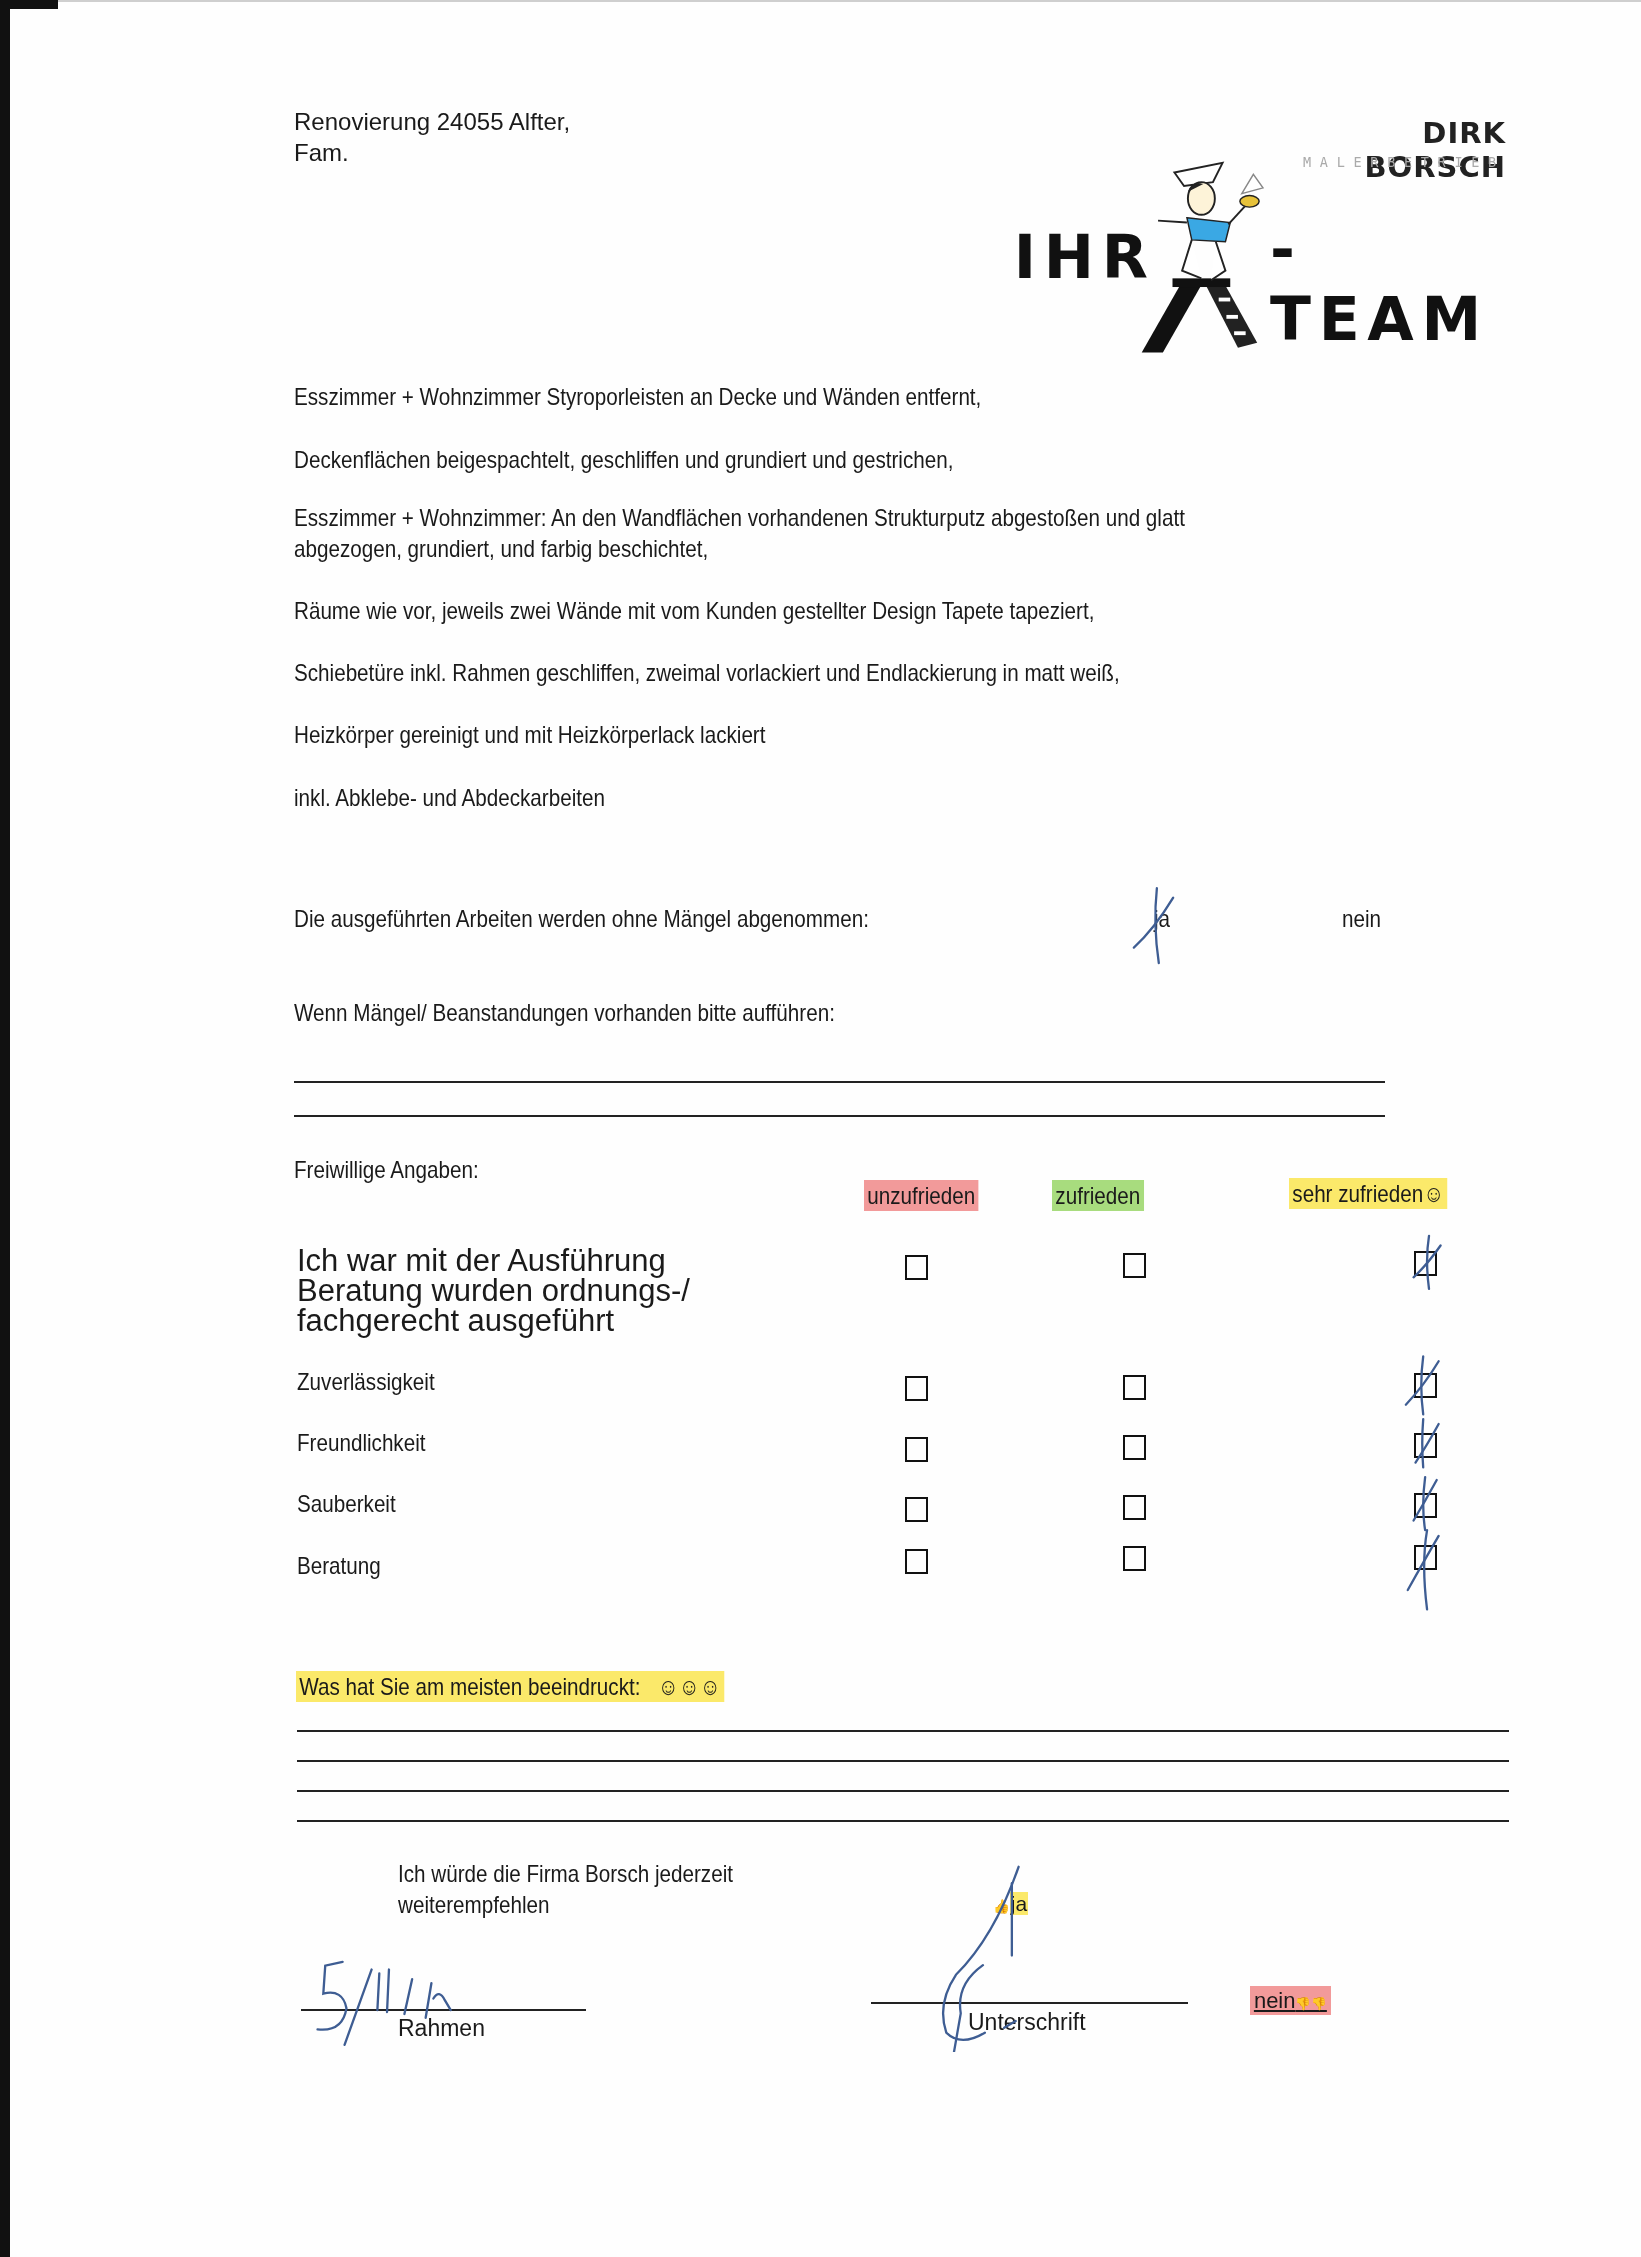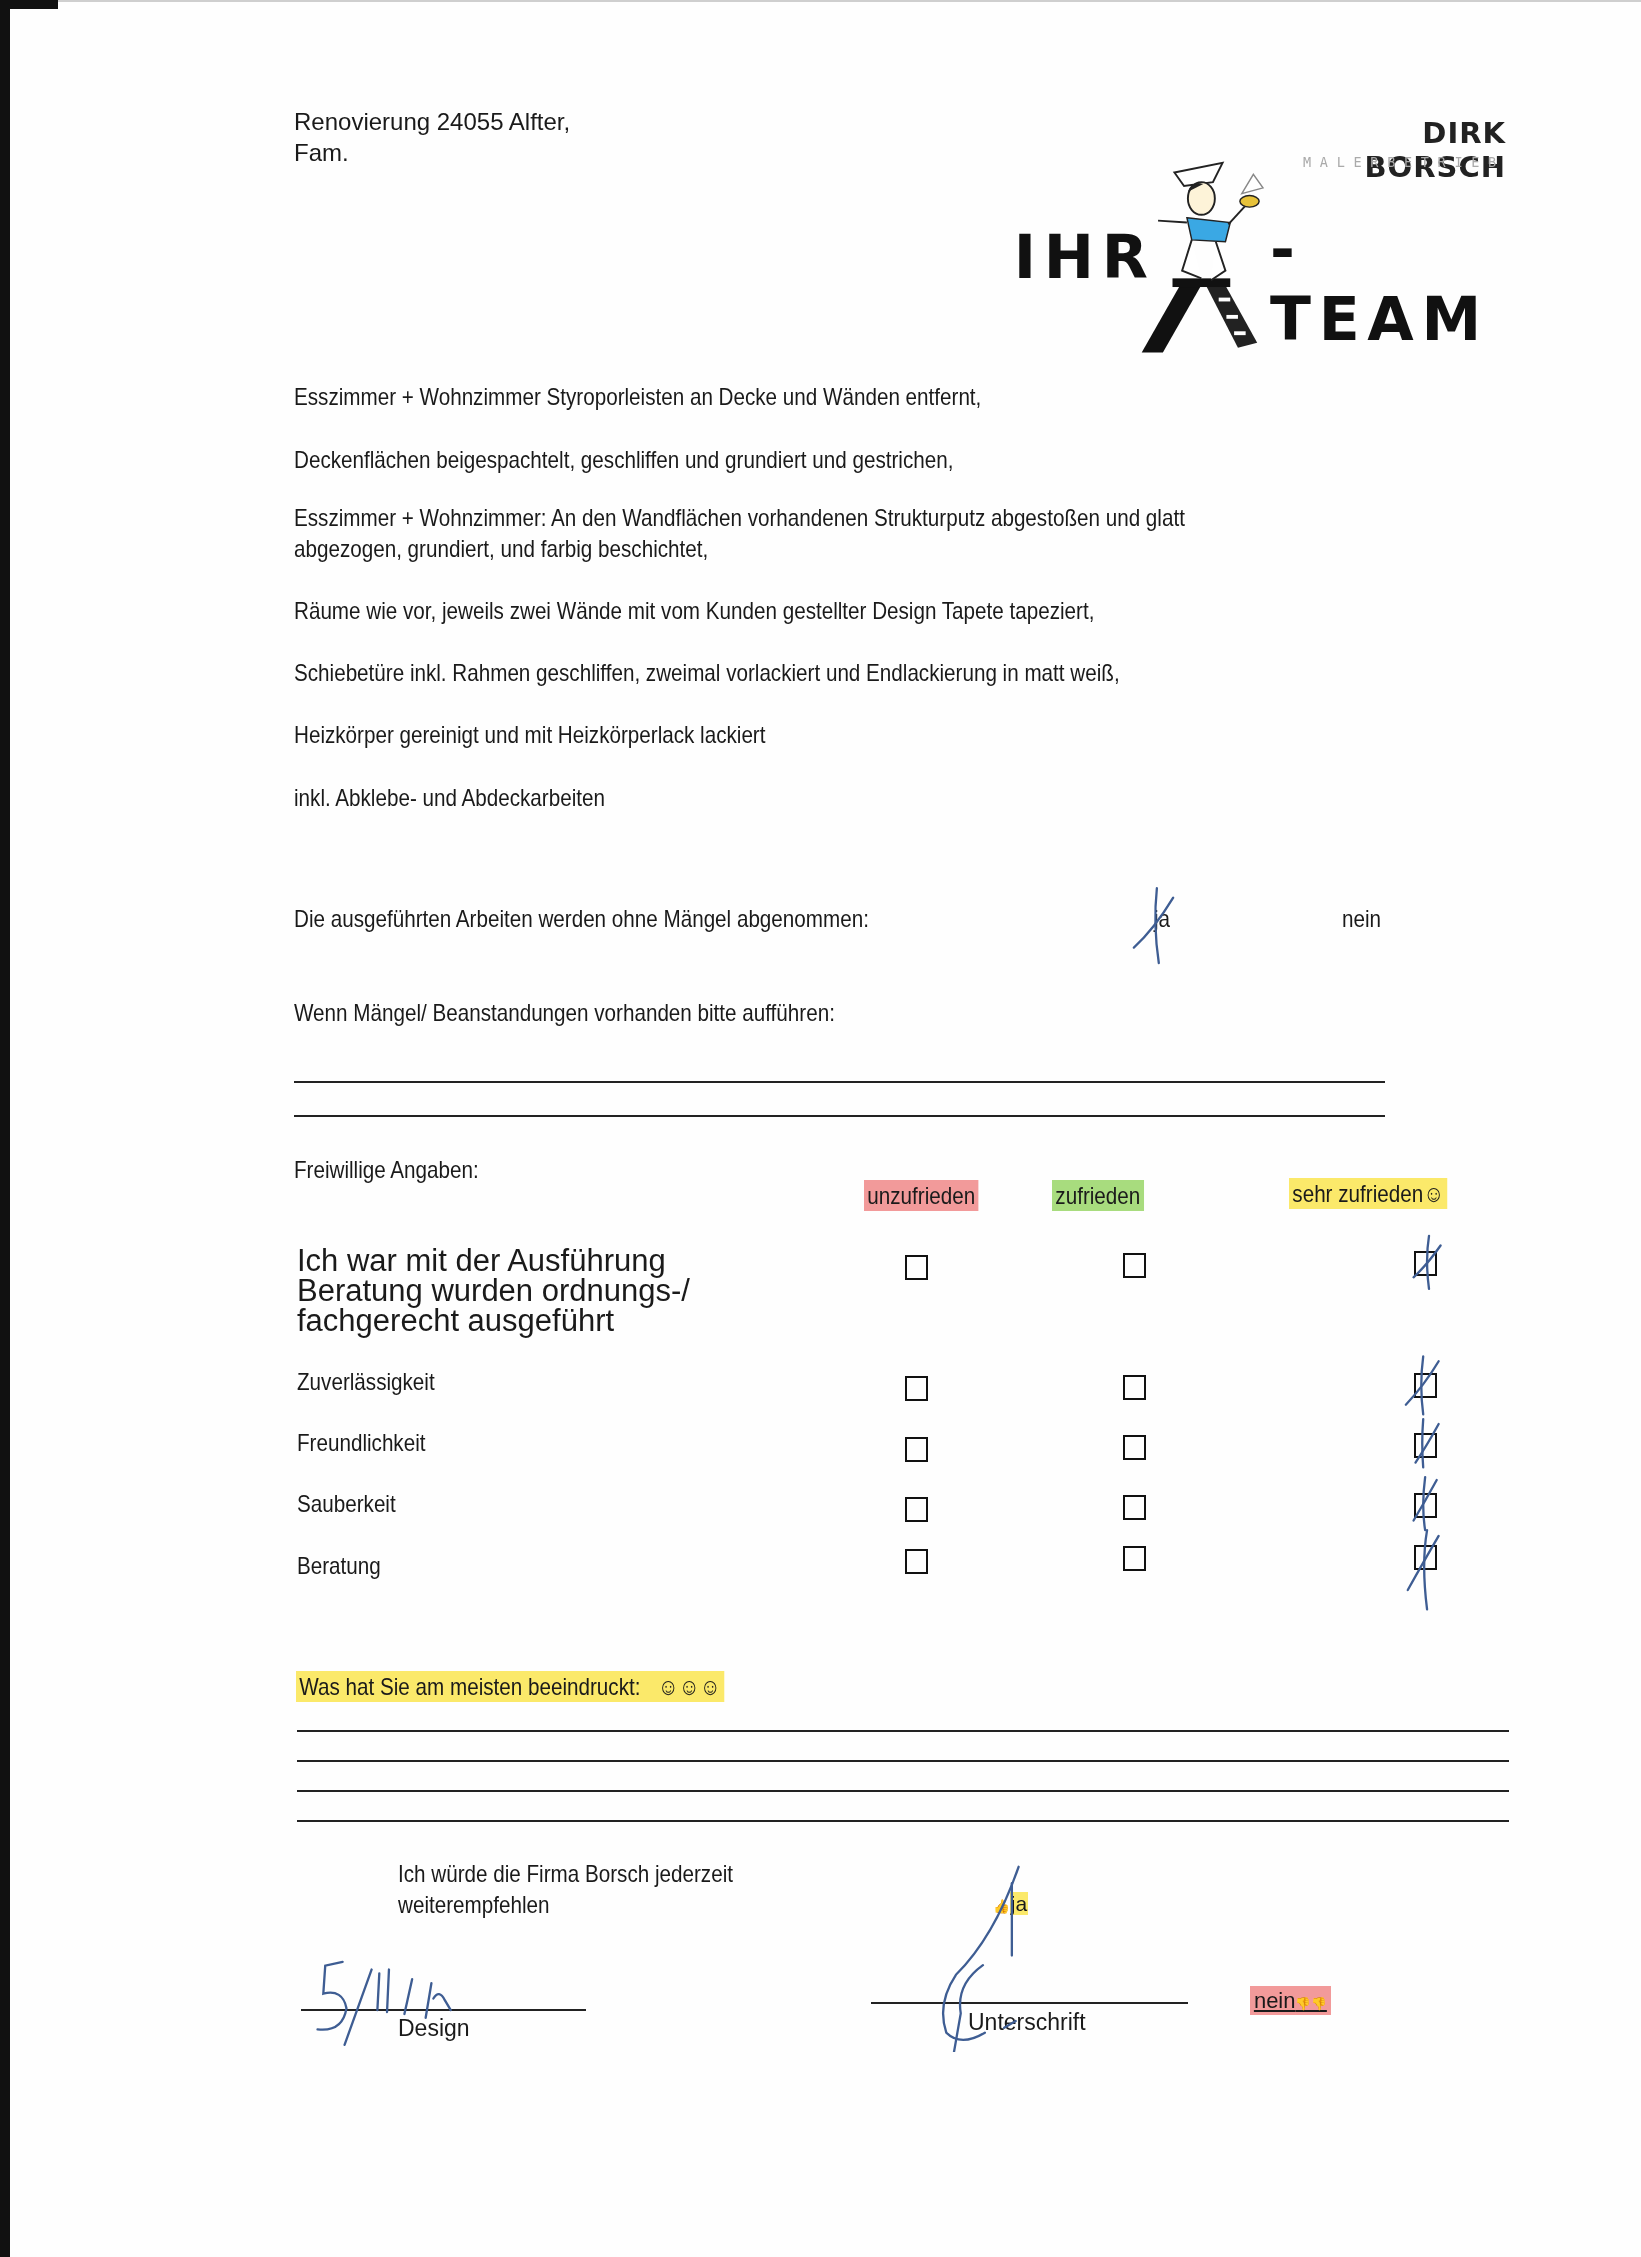--- a/index.html
+++ b/index.html
@@ -152,21 +152,21 @@
 <div class="abs txt narrow" style="left:398px; top:1858px;">Ich würde die Firma Borsch jederzeit</div>
 <div class="abs txt narrow" style="left:398px; top:1889px;">weiterempfehlen</div>
 <div class="abs txt" style="left:993px; top:1888px; font-size:21px;">
   <span style="font-size:13.5px;">👍</span><span class="hl-yellow" style="padding:0 1px;">ja</span>
 </div>
 <div class="abs txt" style="left:1250px; top:1985px; font-size:22px;text-decoration:underline;">
   <span class="hl-red"><span>nein</span><span style="font-size:12.6px;">👎👎</span></span>
 </div>
 
 <div class="abs rule" style="left:301px; top:2009px; width:285px;"></div>
-<div class="abs txt" style="left:398px; top:2013px; font-size:23px;">Design</div>
+<div class="abs txt" style="left:398px; top:2013px; font-size:23px;">Rahmen</div>
 <svg class="abs" style="left:304px; top:1950px;" width="280" height="97" viewBox="0 0 290 100">
   <path class="pen" d="M40,12 L22,16 L20,45 Q40,40 44,60 Q40,85 14,82"></path>
   <path class="pen" d="M70,20 L42,98"></path>
   <path class="pen" d="M78,24 L76,62"></path>
   <path class="pen" d="M88,20 L86,64"></path>
   <path class="pen" d="M112,30 L104,66"></path>
   <path class="pen" d="M132,34 L126,70"></path>
   <path class="pen" d="M134,50 Q140,40 146,52 L152,62"></path>
 </svg>
 

